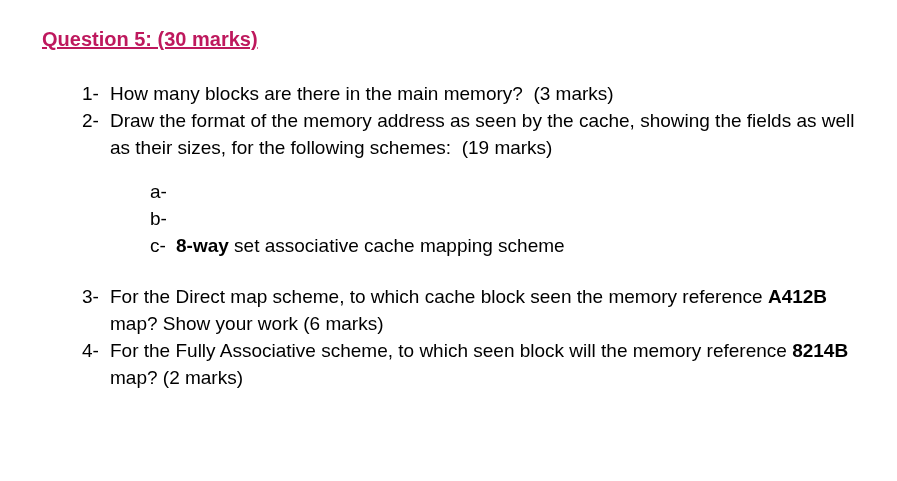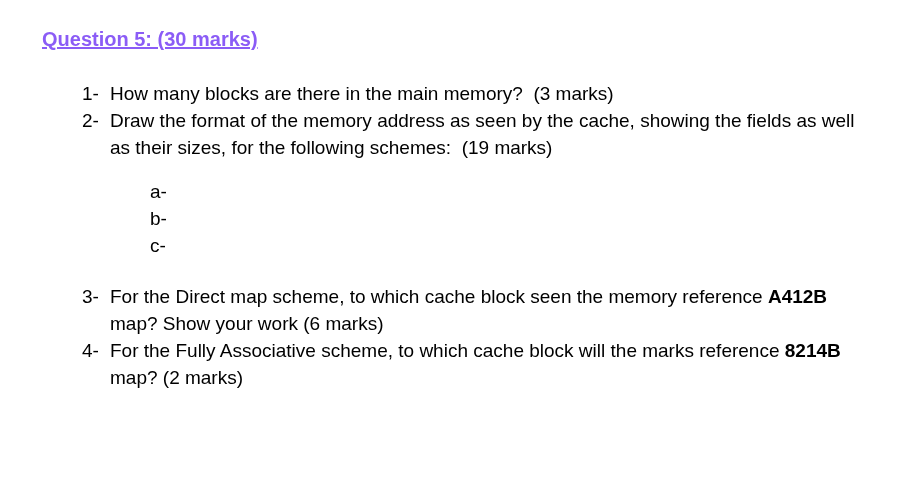--- a/index.html
+++ b/index.html
@@ -13,21 +13,21 @@
     font-family: "Liberation Sans", sans-serif;
     font-size: 19px;
     line-height: 27px;
     color: #000000;
     overflow: hidden;
   }
   .heading {
     font-size: 20px;
     line-height: 26px;
     font-weight: 700;
-    color: #8b5cf6;
+    color: #be185d;
     text-decoration: underline;
     margin: 0 0 28px 0;
   }
   .intro {
     margin: 0 0 16px 0;
     max-width: 805px;
     white-space: pre-wrap;
   }
   .b { font-weight: 700; }
   .li { display: flex; align-items: flex-start; }
@@ -66,31 +66,32 @@
     <div class="li">
       <span class="marker">a-</span>
     </div>
 
     <div class="li">
       <span class="marker">b-</span>
     </div>
 
     <div class="li">
       <span class="marker">c-</span>
+      <span class="text"><span class="b">8-way</span><span> set associative cache mapping scheme</span></span>
     </div>
 
   </div>
 
   <div class="tail-list">
 
     <div class="li">
       <span class="marker">3-</span>
       <span class="text"><span>For the Direct map scheme, to which cache block seen the memory reference </span><span class="b">A412B</span><span> map? Show your work (6 marks)</span></span>
     </div>
 
     <div class="li">
       <span class="marker">4-</span>
-      <span class="text"><span>For the Fully Associative scheme, to which cache block will the marks reference </span><span class="b">8214B</span><span> map? (2 marks)</span></span>
+      <span class="text"><span>For the Fully Associative scheme, to which seen block will the memory reference </span><span class="b">8214B</span><span> map? (2 marks)</span></span>
     </div>
 
   </div>
 
 </div>
 
 </body></html>

